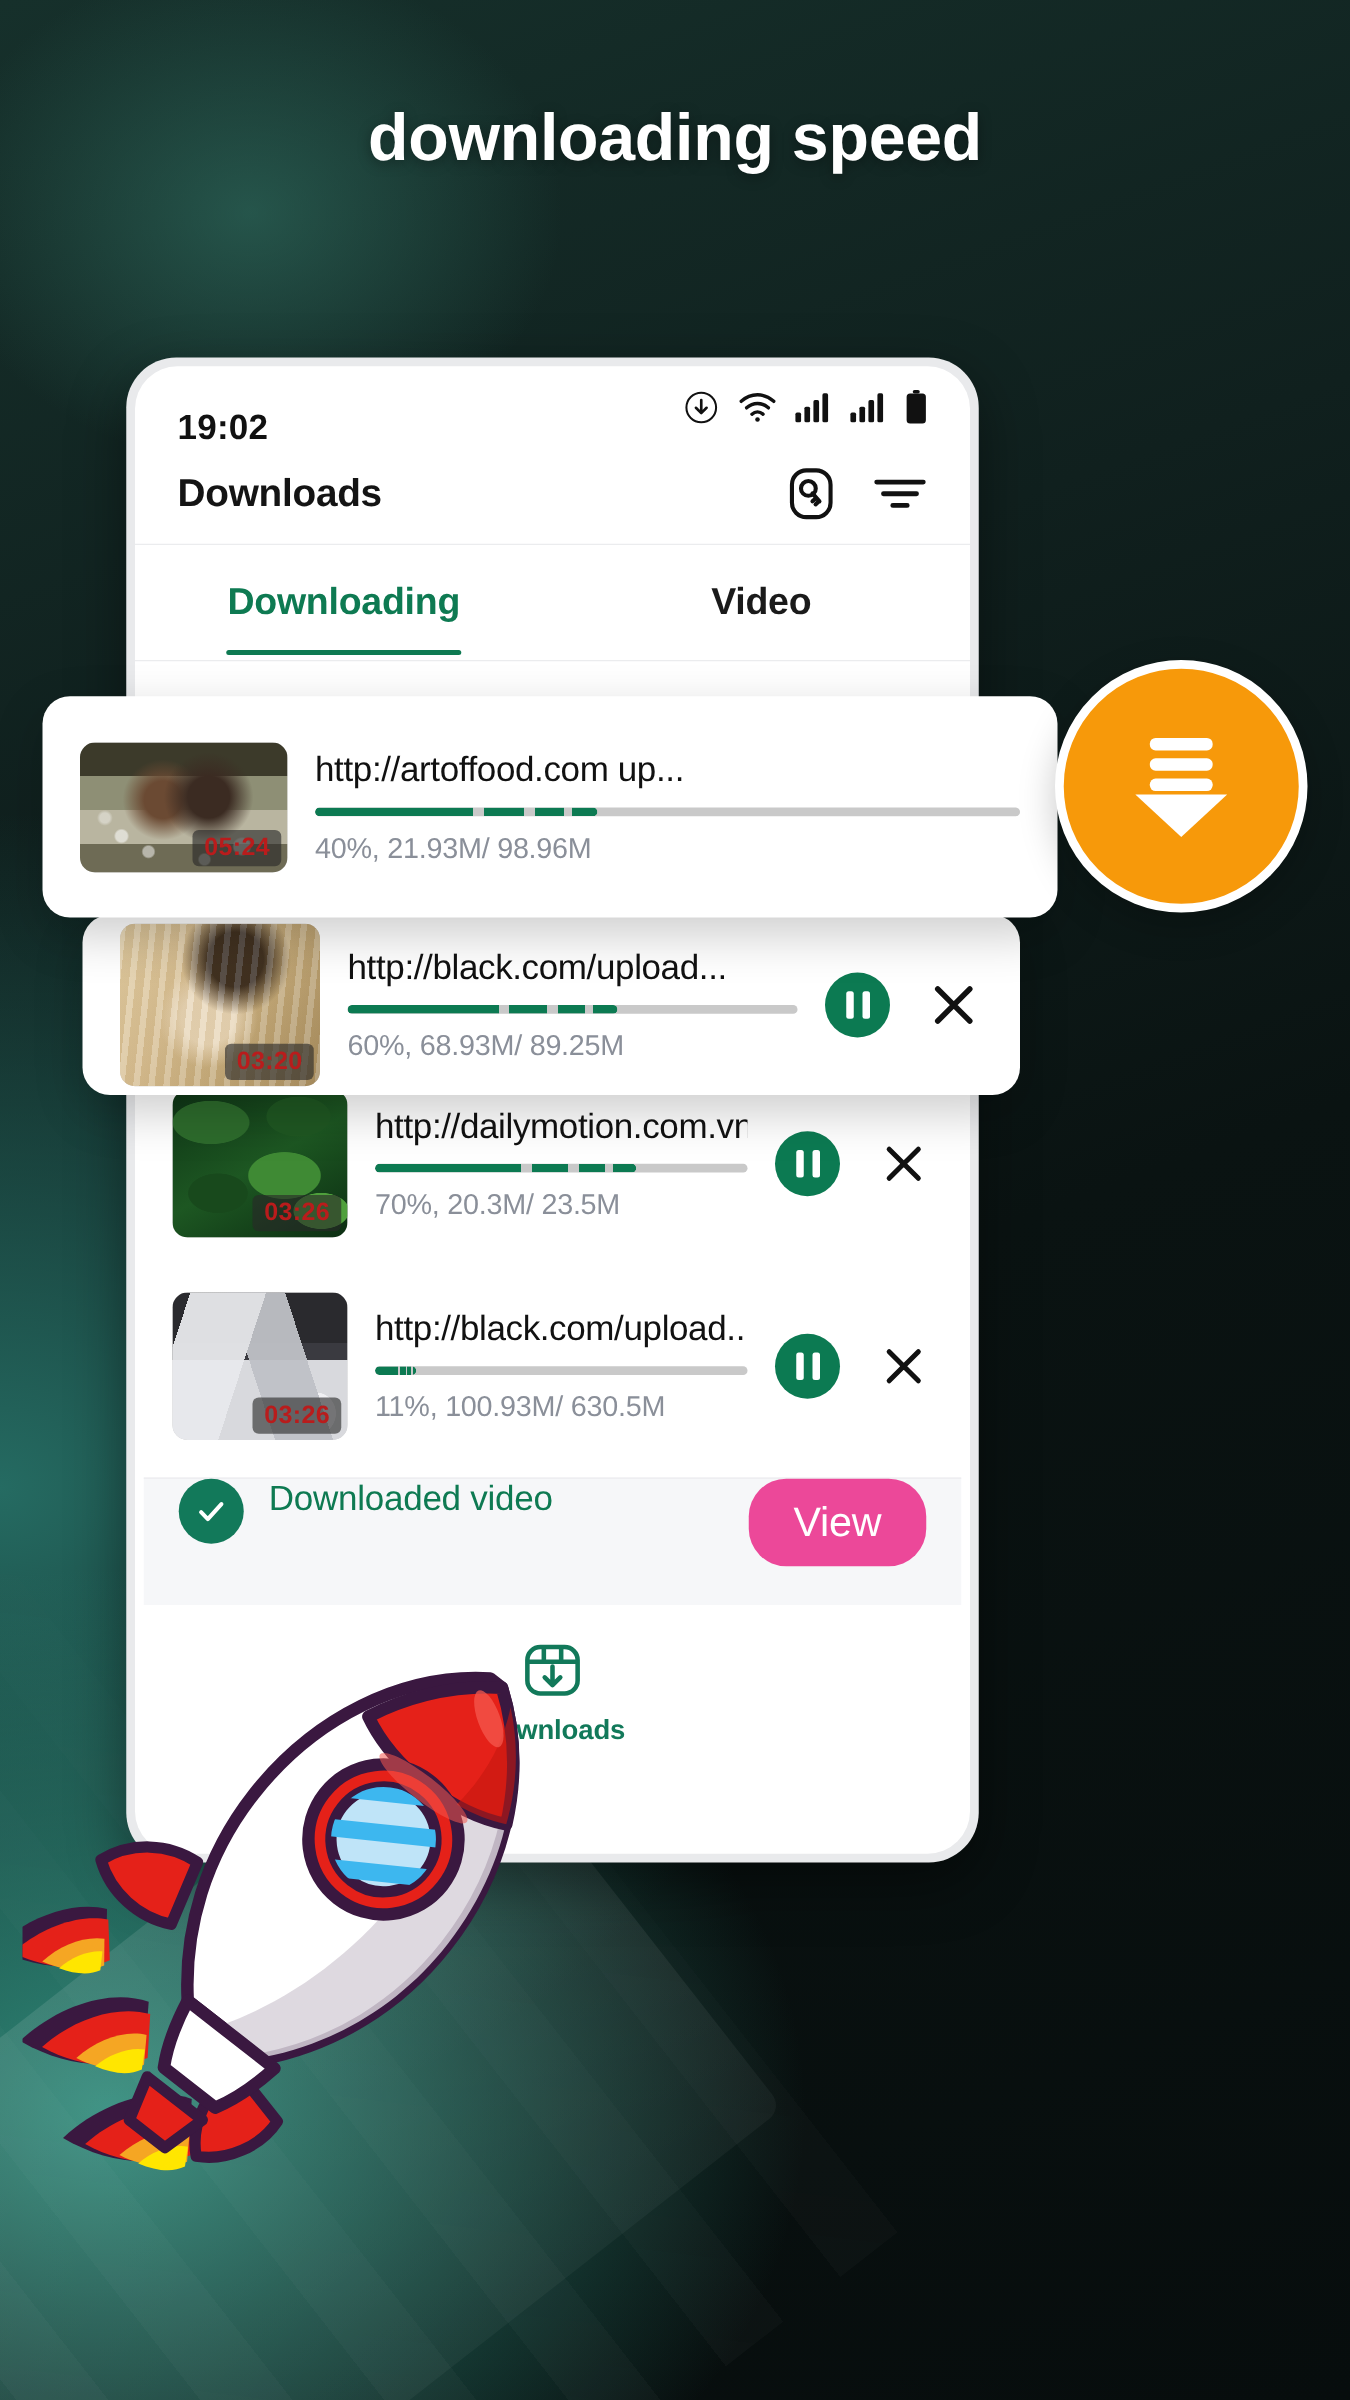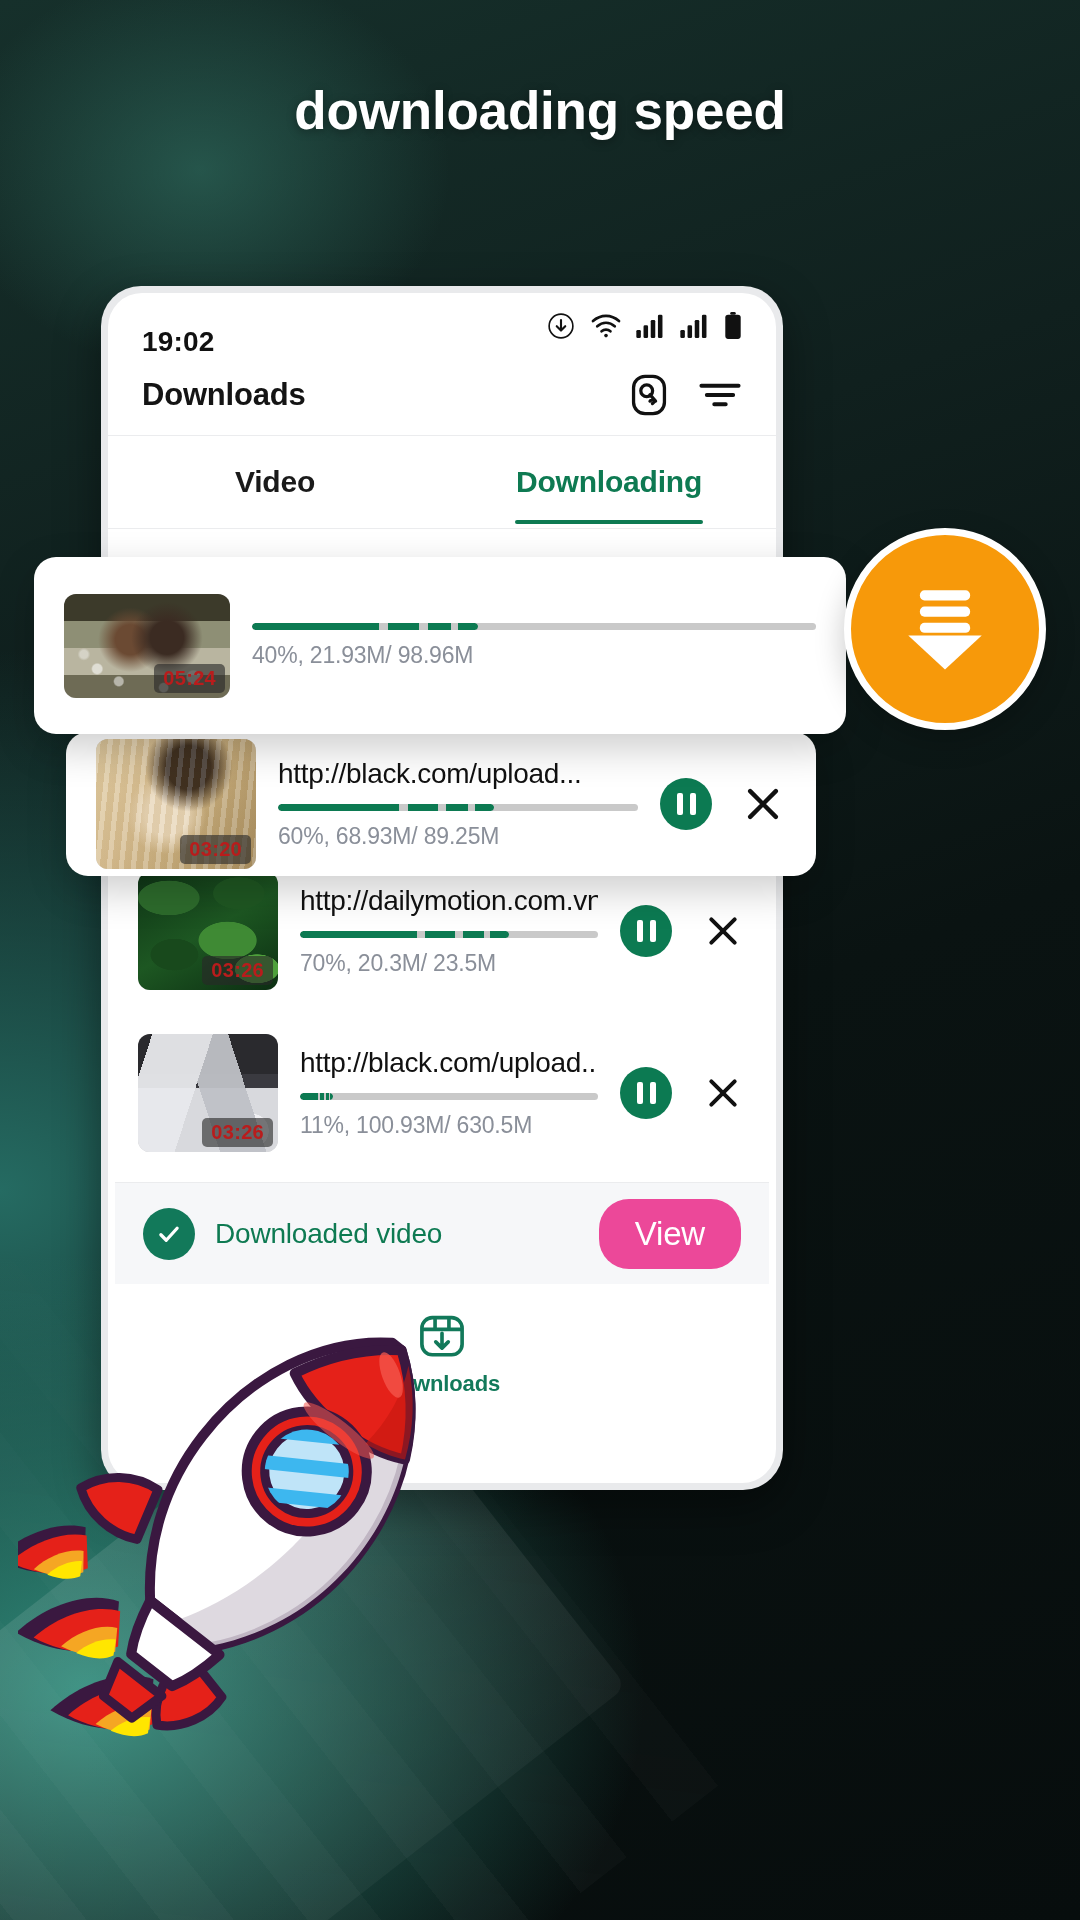--- a/index.html
+++ b/index.html
@@ -225,21 +225,21 @@
     border:7px solid #ffffff;
     display:flex; align-items:center; justify-content:center;
     box-shadow:0 10px 30px rgba(0,0,0,.22);
     z-index:30; cursor:pointer;
   }
 
   
   .banner {
     position:absolute; left:7px; right:7px; bottom:199px;
     height:102px; background:#f6f7f9;
-    display:flex; align-items:center; padding:0 28px; gap:20px;
+    display:flex; align-items:flex-start; padding:0 28px; gap:20px;
     border-top:1px solid #ebecee;
   }
   .check-circle {
     width:52px; height:52px; border-radius:50%; background:#12795a;
     display:flex; align-items:center; justify-content:center; flex:none;
   }
   .banner-text { flex:1; font-size:28px; color:#0e7a52; letter-spacing:-.2px; }
   .view-btn {
     background:#ec4899; color:#fff; font-size:33px;
     padding:16px 36px; border-radius:30px; cursor:pointer;
@@ -321,26 +321,26 @@
       <div class="icon-btn">
         <svg width="44" height="38" viewBox="0 0 26 22">
           <path d="M2 5.5h22M5.2 11h15.6M9.6 16.5h6.8" fill="none" stroke="#111" stroke-width="2.3" stroke-linecap="round"></path>
         </svg>
       </div>
     </div>
   </div>
   <div class="divider-line"></div>
 
   <div class="tabs">
-    <div class="tab">
-      <div class="tab-label">Video</div>
-    </div>
     <div class="tab active">
       <div class="tab-label">Downloading</div>
       <div class="tab-underline"></div>
+    </div>
+    <div class="tab">
+      <div class="tab-label">Video</div>
     </div>
   </div>
   <div class="tab-sep"></div>
 
   <div class="dl-list">
 
     <div class="dl-row" style="height:177px;visibility:hidden;"></div>
     <div class="dl-row" style="height:144px;visibility:hidden;"></div>
 
     <div class="dl-row">
@@ -417,20 +417,21 @@
 
  </div>
 </div>
 
 <div class="float-card card-a">
   <div class="thumb">
     <div class="ph-couple1"></div>
     <span class="dur">05:24</span>
   </div>
   <div class="dl-mid">
+    <div class="dl-url">http://artoffood.com up...</div>
     <div class="bar">
       <div class="bar-fill" style="width: 40%;"></div>
     </div>
     <div class="dl-stats">40%, 21.93M/ 98.96M</div>
   </div>
 </div>
 
 <div class="float-card card-b">
   <div class="thumb">
     <div class="ph-couple2"></div>

